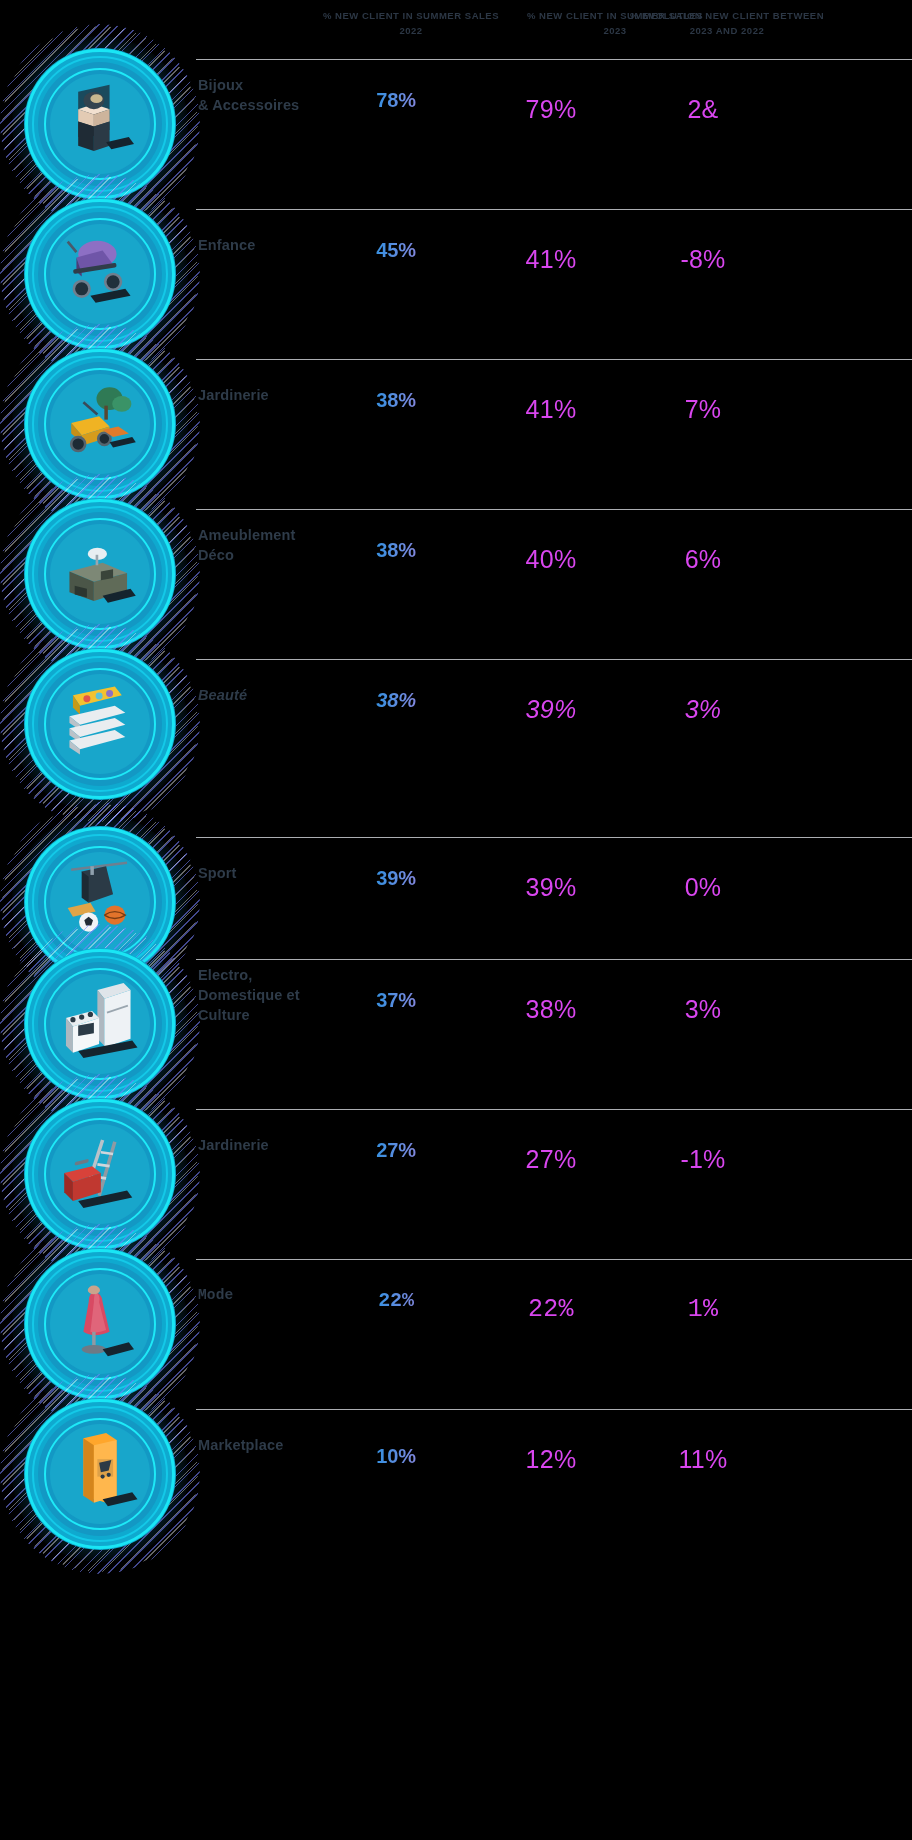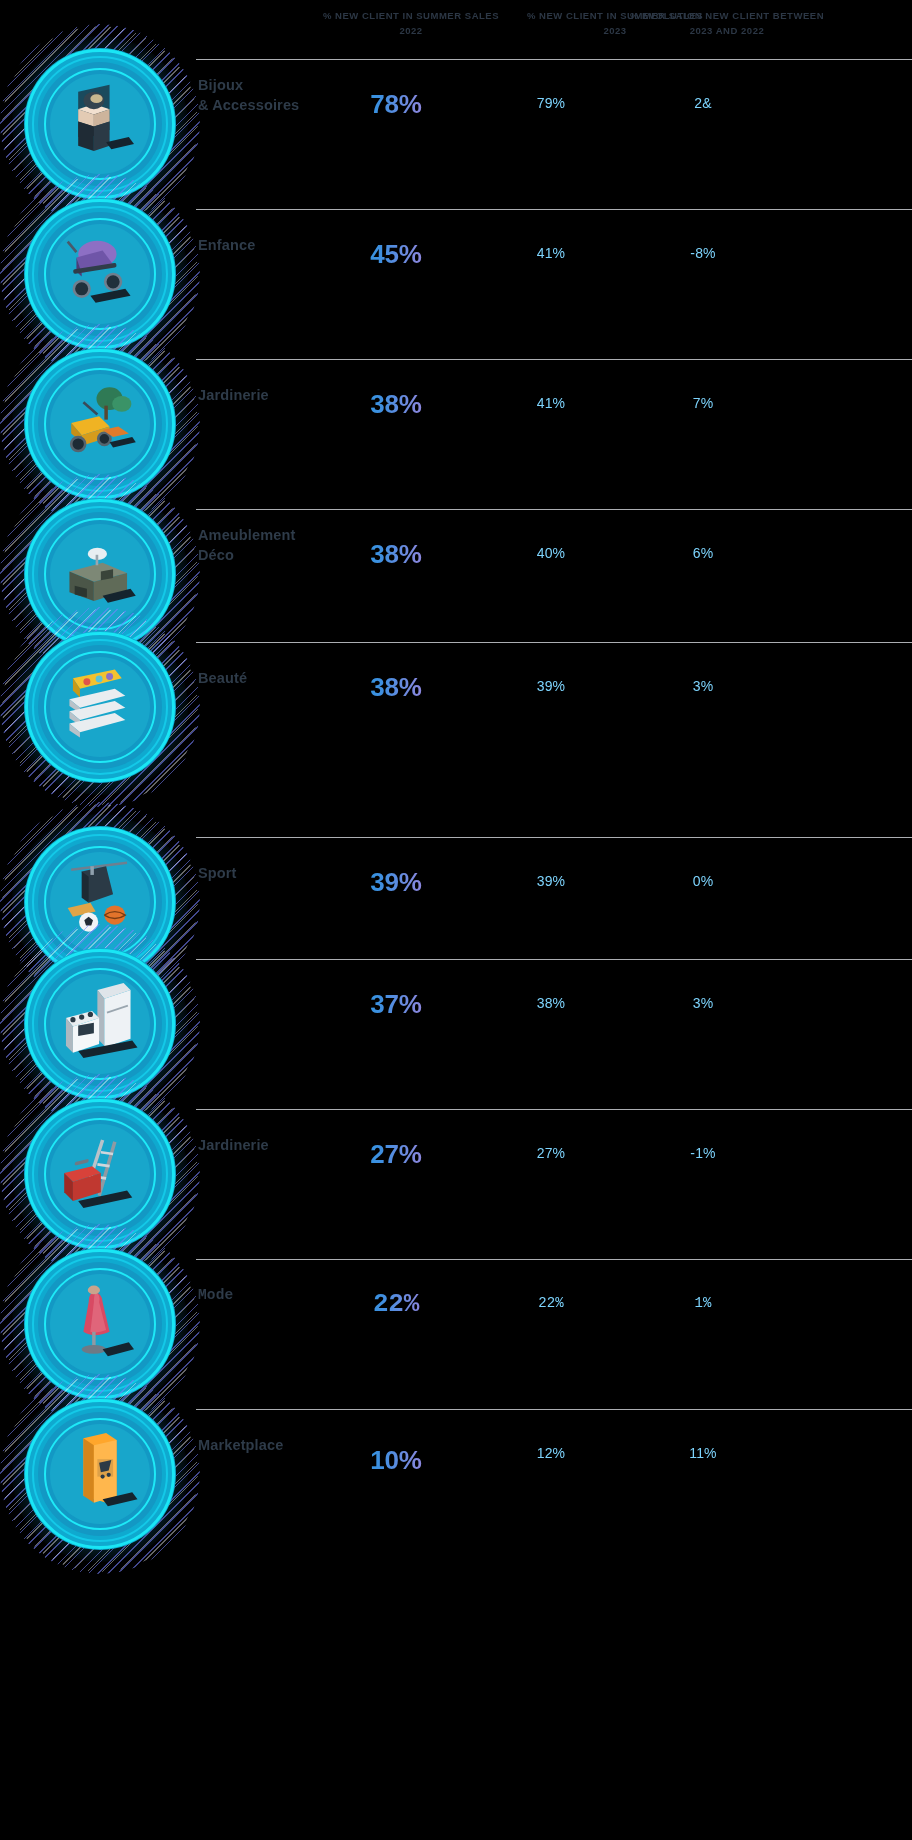--- a/index.html
+++ b/index.html
@@ -78,28 +78,28 @@
   }
 
   
   .cat {
     position: absolute; left: 198px; width: 150px;
     font-size: 14.5px; font-weight: 700; color: #2e3b49;
     line-height: 20px; letter-spacing: .01em;
   }
   .v1 {
     position: absolute; left: 336px; width: 120px; text-align: center;
-    font-size: 26px; font-weight: 800; letter-spacing: -.01em;
+    font-size: 20px; font-weight: 800; letter-spacing: -.01em;
     background: linear-gradient(92deg, #1e9fe0 0%, #3f8fe0 38%, #8d86dd 72%, #c59ad9 100%);
     -webkit-background-clip: text; background-clip: text;
     color: transparent; -webkit-text-fill-color: transparent;
   }
   .v2, .v3 {
     position: absolute; text-align: center;
-    font-size: 14px; font-weight: 400; color: #7dd3fc;
+    font-size: 25px; font-weight: 400; color: #d946ef;
     letter-spacing: .01em;
   }
   .v2 { left: 492px; width: 118px; }
   .v3 { left: 640px; width: 126px; }
 </style>
 </head>
 <body>
 
 <div class="board">
 
@@ -238,21 +238,21 @@
             </svg></div>
      </div>
      <div class="cat" style="top:16px">
        <div>Ameublement</div>
           <div>Déco</div>
      </div>
      <div class="v1" style="top:30px">38%</div>
      <div class="v2" style="top:36px">40%</div>
      <div class="v3" style="top:36px">6%</div>
       </div>
-      <div class="row" style="top: 642px;">
+      <div class="row" style="top: 659px; font-style: italic;">
         <div class="rowline"></div>
      <div class="badge">
        <div class="glow"></div>
        <div class="streaks"></div>
        <div class="streaks2"></div>
        <div class="rings">
          <div class="ring r1"></div>
             <div class="ring r2"></div>
             <div class="ring r3"></div>
          <div class="ring r4"></div>
@@ -337,20 +337,25 @@
        <polygon points="16,48 46,40 54,48 24,58" fill="#e9edf0"></polygon>
        <polygon points="16,48 16,80 24,88 24,58" fill="#aeb8c0"></polygon>
        <polygon points="24,58 54,48 54,78 24,88" fill="#f4f7f9"></polygon>
        <circle cx="24" cy="50" r="3" fill="#2b3a46"></circle>
               <circle cx="34" cy="47" r="3" fill="#2b3a46"></circle>
        <circle cx="44" cy="44" r="3" fill="#2b3a46"></circle>
        <rect x="30" y="62" width="18" height="12" fill="#2b3a46" transform="skewY(-10)"></rect>
        <polygon points="30,86 92,74 98,82 36,94" fill="#15242e"></polygon>
             </svg></div>
      </div>
+     <div class="cat" style="top:6px">
+       <div>Electro,</div>
+          <div>Domestique et</div>
+          <div>Culture</div>
+     </div>
      <div class="v1" style="top:30px">37%</div>
      <div class="v2" style="top:36px">38%</div>
      <div class="v3" style="top:36px">3%</div>
       </div>
       <div class="row" style="top: 1109px;">
         <div class="rowline"></div>
      <div class="badge">
        <div class="glow"></div>
        <div class="streaks"></div>
        <div class="streaks2"></div>

